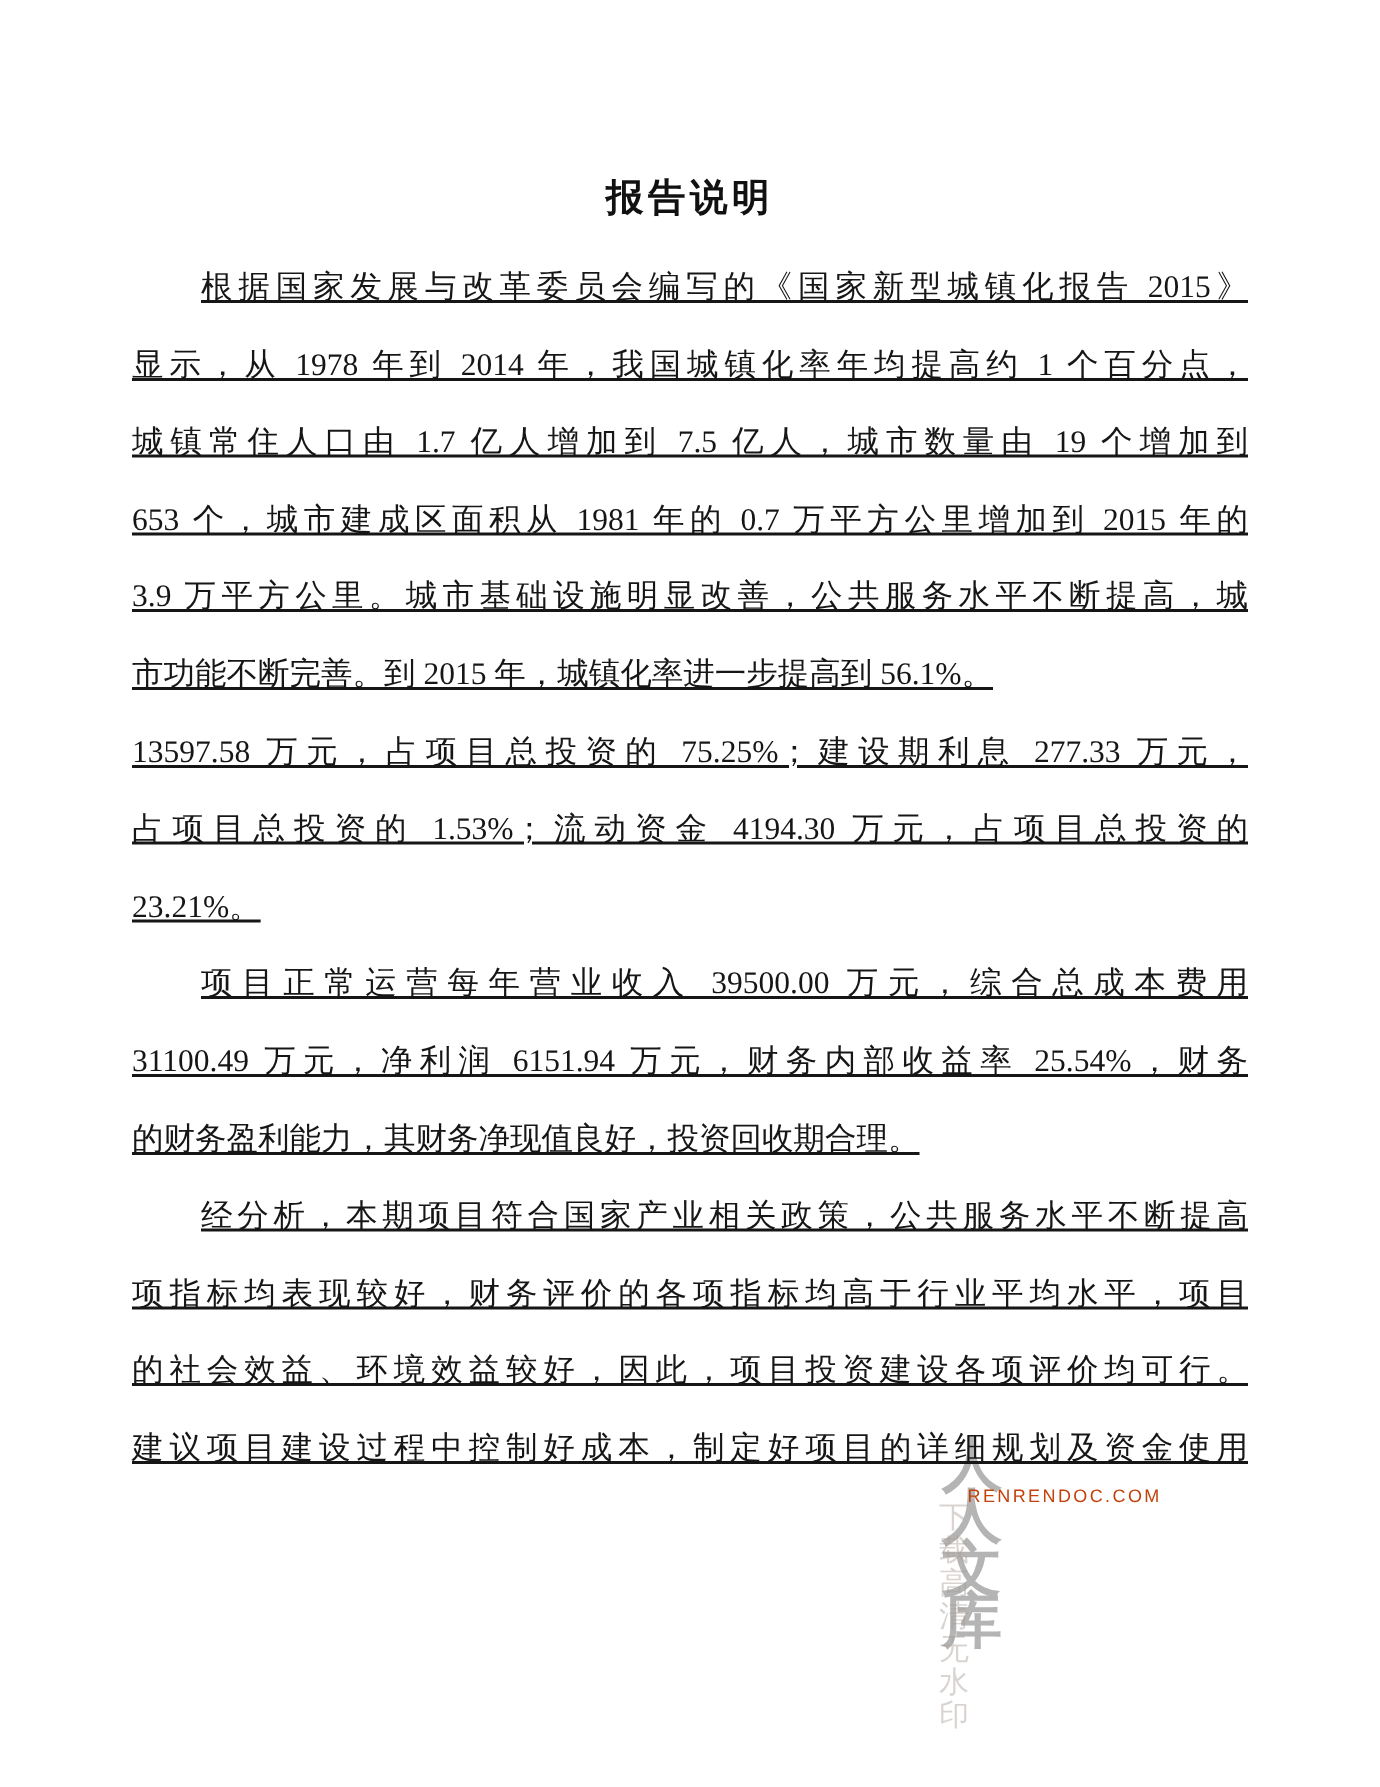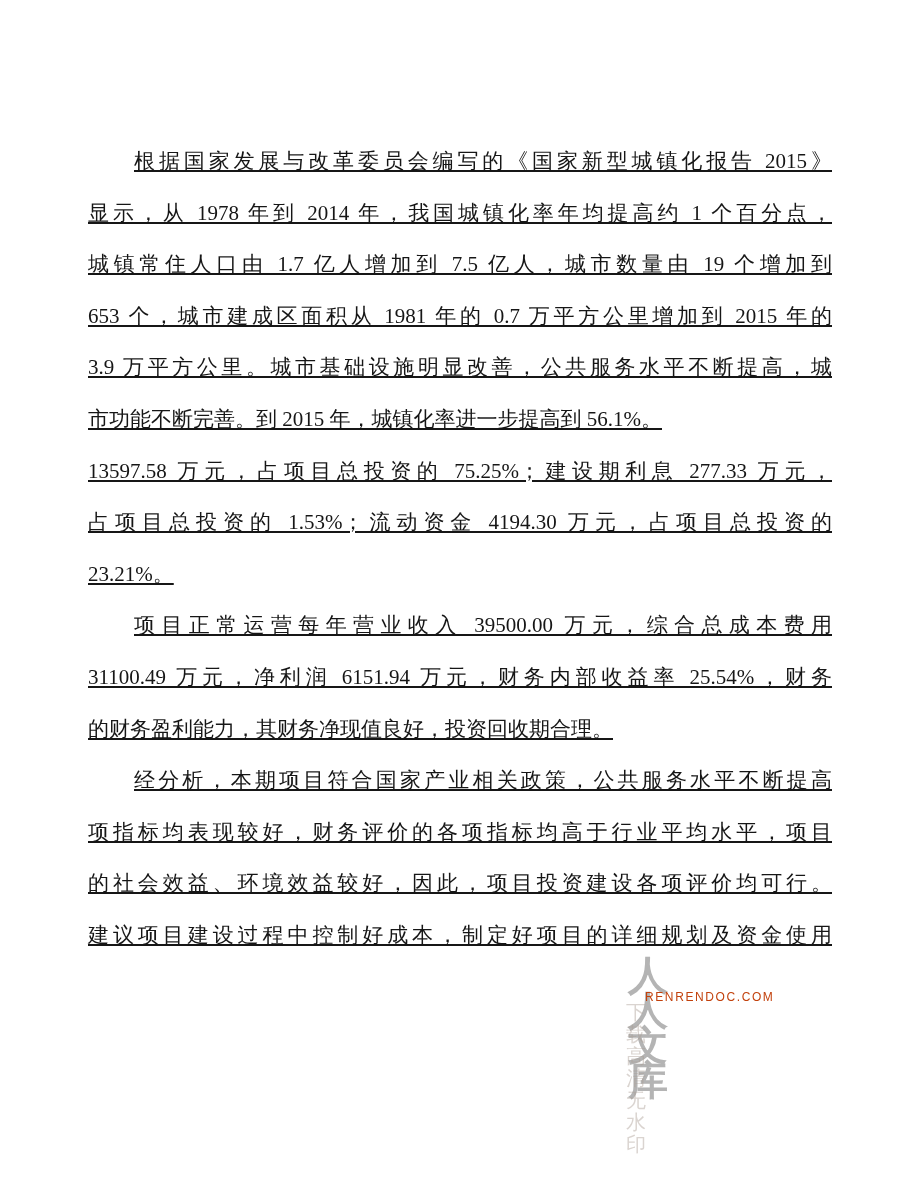--- a/index.html
+++ b/index.html
@@ -71,20 +71,21 @@
 
 <div class="page">
 
   <div class="watermark">
     <div class="wm-brand">人人文库</div>
     <div class="wm-site">RENRENDOC.COM</div>
     <div class="wm-tagline">下载高清无水印</div>
   </div>
 
   <div class="content">
+    <h1 class="doc-title">报告说明</h1>
 
     <div class="body-text">
 
       <div>
         <div class="ln ln-indent">根据国家发展与改革委员会编写的《国家新型城镇化报告 2015》</div>
         <div class="ln">显示，从 1978 年到 2014 年，我国城镇化率年均提高约 1 个百分点，</div>
         <div class="ln">城镇常住人口由 1.7 亿人增加到 7.5 亿人，城市数量由 19 个增加到</div>
         <div class="ln">653 个，城市建成区面积从 1981 年的 0.7 万平方公里增加到 2015 年的</div>
         <div class="ln">3.9 万平方公里。城市基础设施明显改善，公共服务水平不断提高，城</div>
         <div class="ln ln-end">市功能不断完善。到 2015 年，城镇化率进一步提高到 56.1%。</div>

